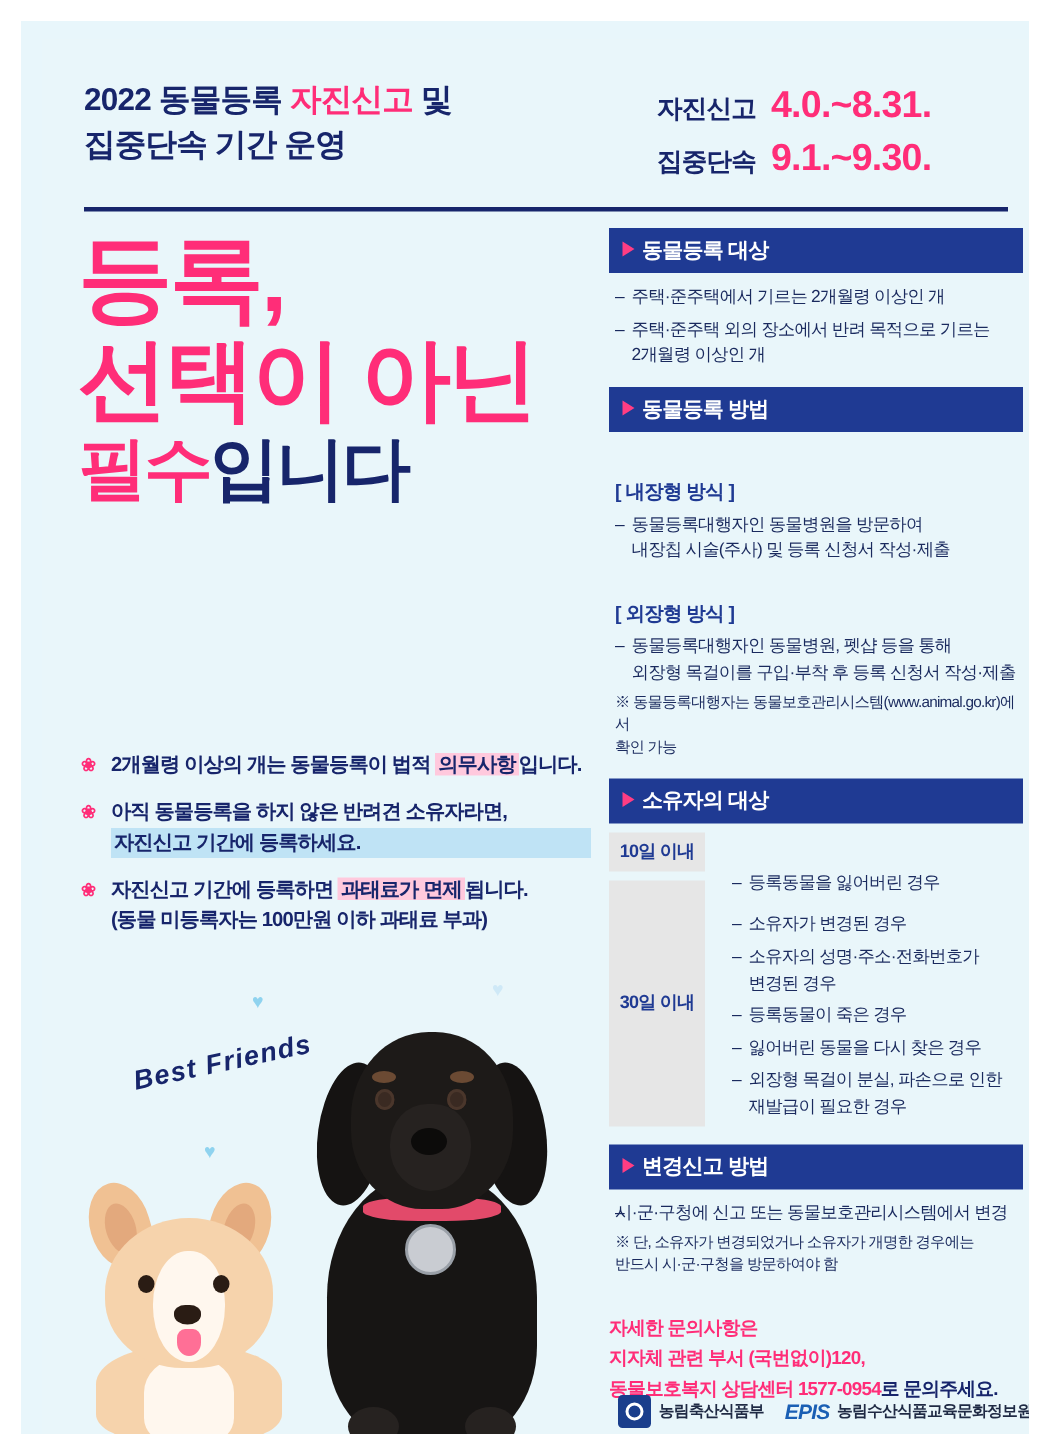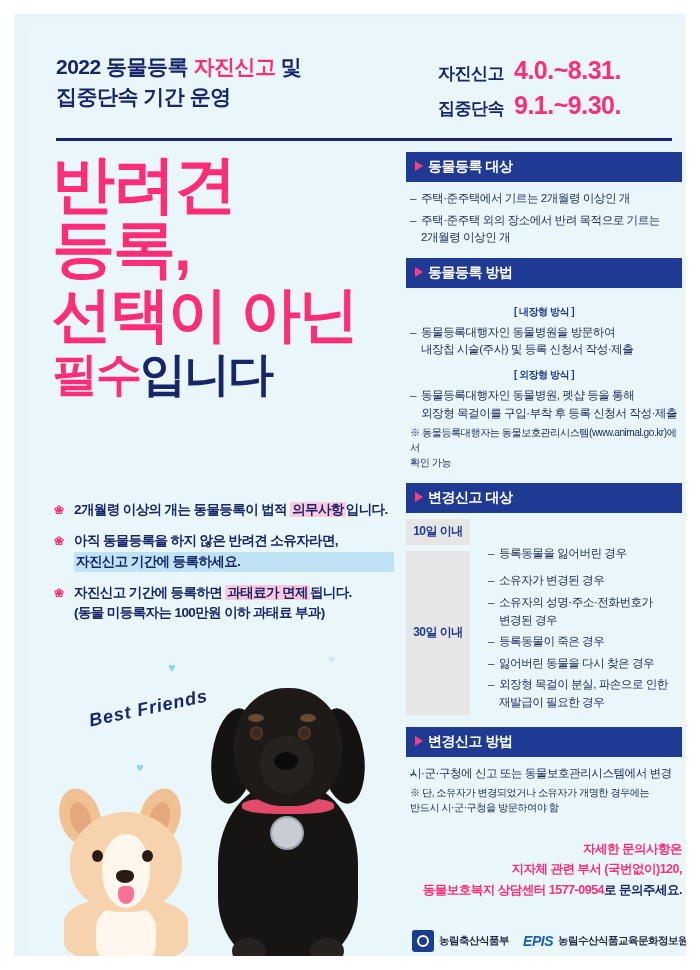--- a/index.html
+++ b/index.html
@@ -180,43 +180,42 @@
     border-left:8px solid #ff3d83;border-top:5px solid transparent;border-bottom:5px solid transparent;
   }
   .sec-body{padding:7px 4px 0 4px;}
   .li{
     position:relative;padding-left:11px;color:#1a2a5e;font-size:11.6px;
     line-height:1.52;margin-bottom:4px;letter-spacing:-0.5px;
   }
   .li:before{content:"–";position:absolute;left:0;top:0;}
   .li .cont{display:block;padding-left:0;}
   .brk{
-    color:#1f3a93;font-weight:bold;font-size:10px;margin:10px 0 4px 0;
+    color:#1f3a93;font-weight:bold;font-size:13px;margin:24px 0 4px 0;
     letter-spacing:-0.5px;
-    text-align:center;
   }
   .note{
     color:#1a2a5e;font-size:10.2px;line-height:1.45;margin-top:5px;
     letter-spacing:-0.5px;
   }
   
   .ctable{display:flex;margin-top:6px;align-items:flex-end;}
   .ccol-left{width:64px;flex:none;}
   .cbox{
     background:#e6e6e6;color:#1f3a93;font-weight:bold;font-size:12px;
     display:flex;align-items:center;justify-content:center;text-align:center;
     letter-spacing:-0.5px;
   }
   .cbox.b1{height:26px;margin-bottom:6px;}
   .cbox.b2{height:164px;}
   .ccol-right{flex:1;padding-left:18px;}
   .crow1{height:26px;display:flex;align-items:center;margin-bottom:6px;}
   
   .contact{
-    margin-top:23px;text-align:right;color:#ff2d78;font-weight:bold;
+    margin-top:23px;text-align:left;color:#ff2d78;font-weight:bold;
     font-size:12.5px;line-height:1.65;letter-spacing:-0.5px;
   }
   .contact .navy{color:#17256b;}
   
   .logos{
     position:absolute;left:330px;bottom:10px;width:330px;height:34px;
     display:flex;align-items:center;justify-content:flex-end;gap:14px;
   }
   .logo{display:flex;align-items:center;gap:5px;}
   .logo-mark{
@@ -252,21 +251,20 @@
         <div class="row">
           <span class="lbl">집중단속</span>
           <span class="date">9.1.~9.30.</span>
         </div>
       </div>
       <div class="hdr-rule"></div>
     </div>
 
     <div class="left-col">
       <div class="headline">
-        <div class="l1">반려견</div>
         <div class="l2">등록,</div>
         <div class="l3">선택이 아닌</div>
         <div class="l4">
           <span>필수</span><span class="navy">입니다</span>
         </div>
       </div>
 
       <div class="bullets">
         <div class="bullet">
           <span class="paw">❀</span>
@@ -361,21 +359,21 @@
             <span class="cont">외장형 목걸이를 구입·부착 후 등록 신청서 작성·제출</span>
           </div>
           <div class="note" style="white-space:pre-line">※ 동물등록대행자는 동물보호관리시스템(www.animal.go.kr)에서
     확인 가능</div>
         </div>
       </div>
 
       <div class="sec">
         <div class="sec-title">
           <span class="tri"></span>
-          <span>변경신고 대상</span>
+          <span>소유자의 대상</span>
         </div>
         <div class="ctable">
           <div class="ccol-left">
             <div class="cbox b1">10일 이내</div>
             <div class="cbox b2">30일 이내</div>
           </div>
           <div class="ccol-right">
             <div class="crow1">
               <div class="li" style="margin-bottom:0">
                 <span>등록동물을 잃어버린 경우</span>

